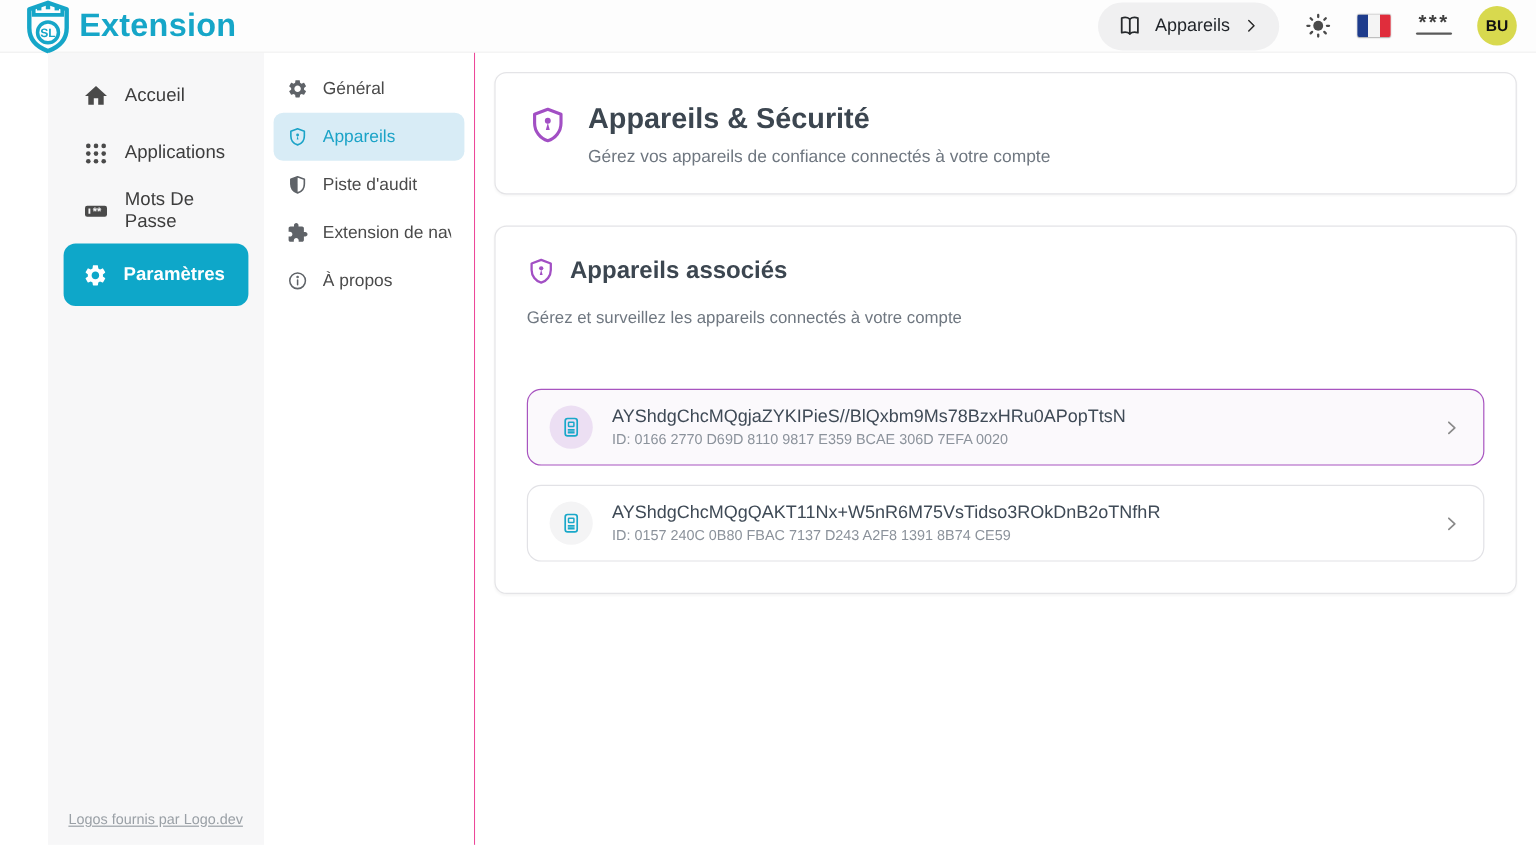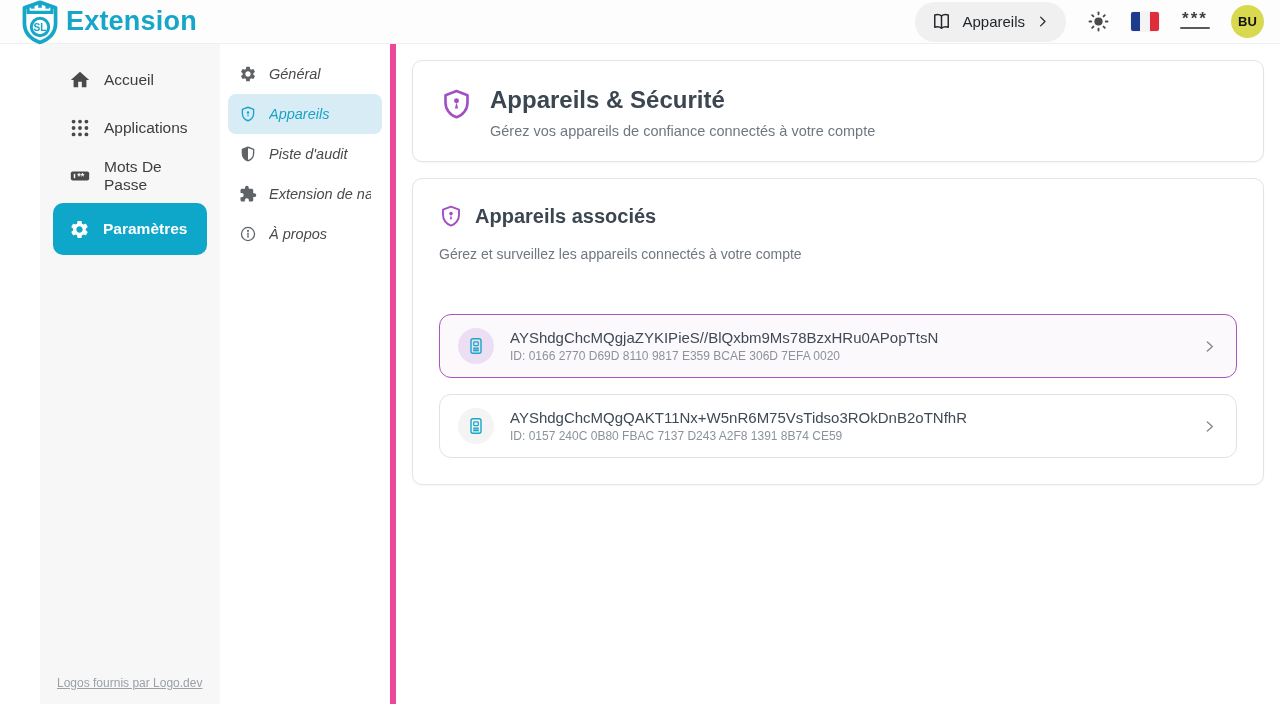--- a/index.html
+++ b/index.html
@@ -43,40 +43,40 @@
   .side-item.active {
     background:#0ea7c9; color:#ffffff; font-weight:bold; height:52px;
     margin:3px 13px; padding:0 0 0 16px; border-radius:10px;
   }
   .sidebar-footer {
     position:absolute; left:17px; bottom:14px; font-size:12px; color:#9aa0a6;
     text-decoration:underline; cursor:pointer;
   }
 
   
-  .subnav { width:176px; background:#ffffff; border-right:6px solid #ec4899; padding-top:10px; flex-shrink:0;font-style:italic; }
+  .subnav { width:176px; background:#ffffff; border-right:1px solid #ec4899; padding-top:10px; flex-shrink:0; }
   .subnav-item {
     display:flex; align-items:center; gap:12px; height:40px; margin:0 8px; padding:0 11px;
     font-size:14.5px; color:#4a4a4a; cursor:pointer; border-radius:8px;
     white-space:nowrap; overflow:hidden;
   }
   .subnav-item.active { background:#d8ecf6; color:#1ba3c7; }
   .subnav-item .lbl { overflow:hidden; }
 
   
   .content { flex:1; background:#ffffff; padding:16px; overflow:hidden; }
   .card {
     background:#ffffff; border:1px solid #e4e4e7; border-radius:10px;
     box-shadow:0 1px 2px rgba(0,0,0,.04);
   }
   .page-card { padding:24px 27px 22px 27px; display:flex; gap:17px; }
   .page-card h1 { font-size:24px; color:#3c4650; line-height:30px; }
   .page-card .sub { font-size:14.5px; color:#6f7780; margin-top:8px; }
 
-  .devices-card { margin-top:16px; padding:24px 26px 26px 26px; }
+  .devices-card { margin-top:26px; padding:24px 26px 26px 26px; }
   .devices-head { display:flex; align-items:center; gap:12px; }
   .devices-head h2 { font-size:20px; color:#3c4650; }
   .devices-sub { font-size:14px; color:#6f7780; margin-top:17px; }
   .device-list { margin-top:52px; display:flex; flex-direction:column; gap:16px; }
   .device-row {
     display:flex; align-items:center; gap:16px; height:64px; padding:0 18px;
     border:1px solid #e2e2e6; border-radius:12px; background:#ffffff; cursor:pointer;justify-content:center;
   }
   .device-row.selected { border-color:#a855c0; background:#fbf9fc; }
   .device-ico { width:36px; height:36px; border-radius:50%; background:#f4f4f5;

